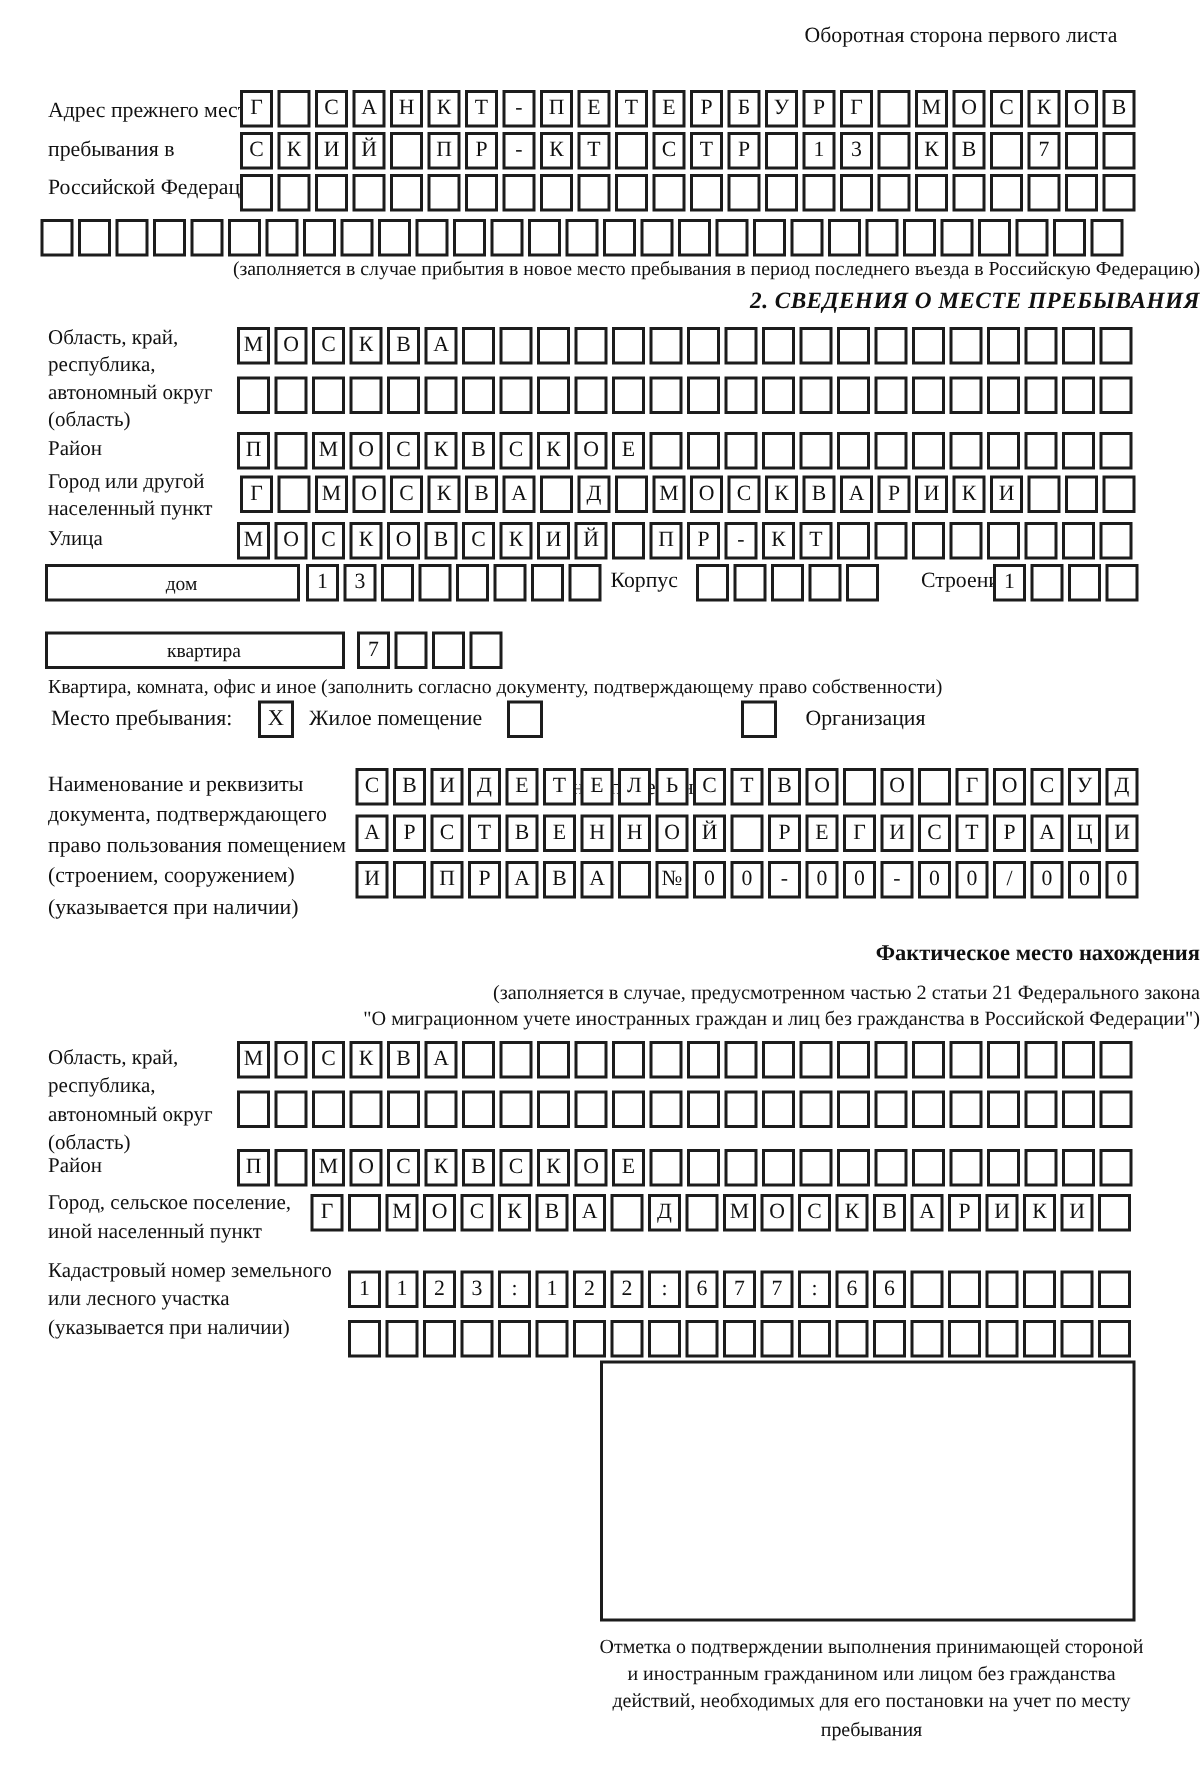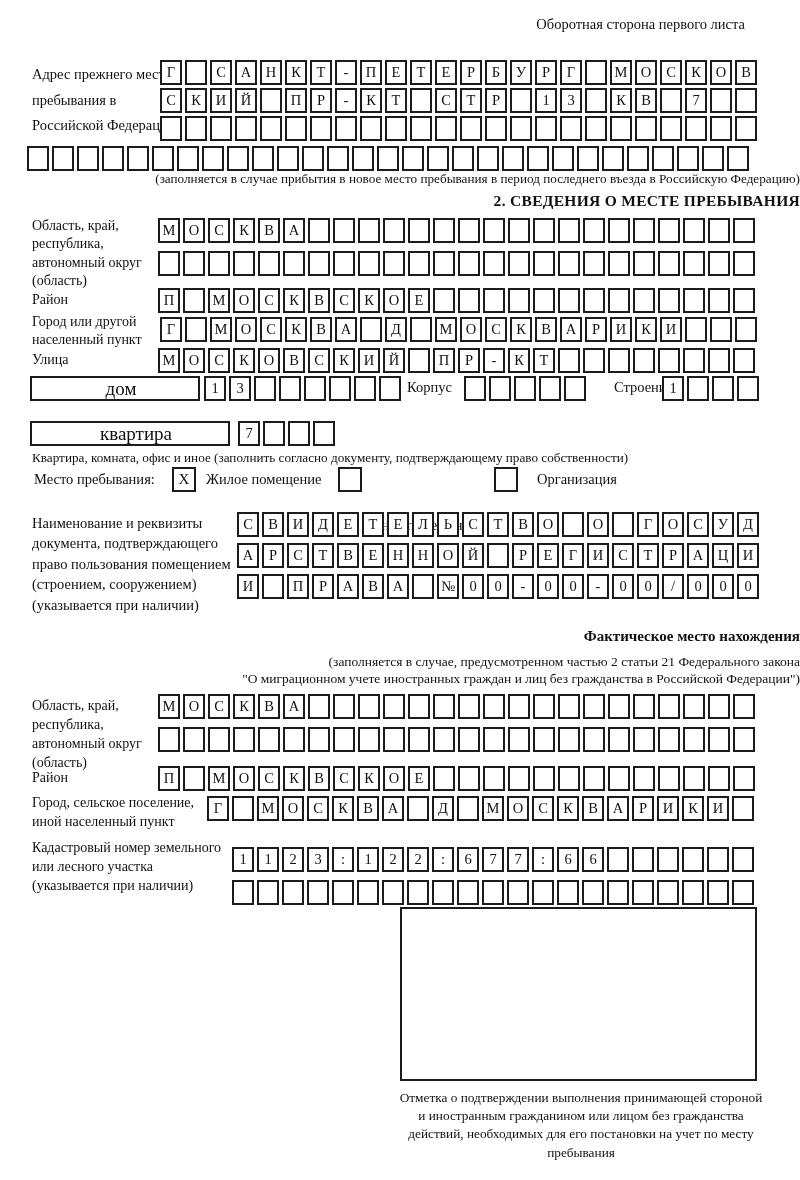--- a/index.html
+++ b/index.html
@@ -4,30 +4,30 @@
 <style>
   html,body{margin:0;padding:0;background:#ffffff;}
   .page{
     position:relative;width:800px;height:1180px;background:#ffffff;
     font-family:"Liberation Serif", serif;color:#111;overflow:hidden;
   }
   .abs{position:absolute;}
   .lbl{font-size:14px;line-height:18.4px;color:#111;}
   .note{font-size:13.2px;color:#111;}
   .center{text-align:right;width:100%;left:0;}
-  .title{font-weight:bold;font-size:15.5px;letter-spacing:.3px;}
+  .title{font-weight:bold;font-size:15.5px;letter-spacing:.3px;font-style:italic;}
   .boxes{display:flex;gap:3px;}
   .box{
     width:22px;height:25px;box-sizing:border-box;border:2px solid #1c1c1c;
     display:flex;align-items:center;justify-content:center;flex:0 0 auto;
     font-size:14.5px;background:#fff;
   }
   .widebox{
     box-sizing:border-box;border:2px solid #1c1c1c;height:25px;
-    display:flex;align-items:center;justify-content:center;font-size:19px;background:#fff;padding-left:12px;
+    display:flex;align-items:center;justify-content:center;font-size:13px;background:#fff;padding-left:12px;
   }
   .cb{
     width:24px;height:25px;box-sizing:border-box;border:2px solid #1c1c1c;
     display:flex;align-items:center;justify-content:center;font-size:15px;background:#fff;
   }
   .stamp{box-sizing:border-box;border:2px solid #1c1c1c;background:#fff;}
 </style>
 </head>
 <body>
 

